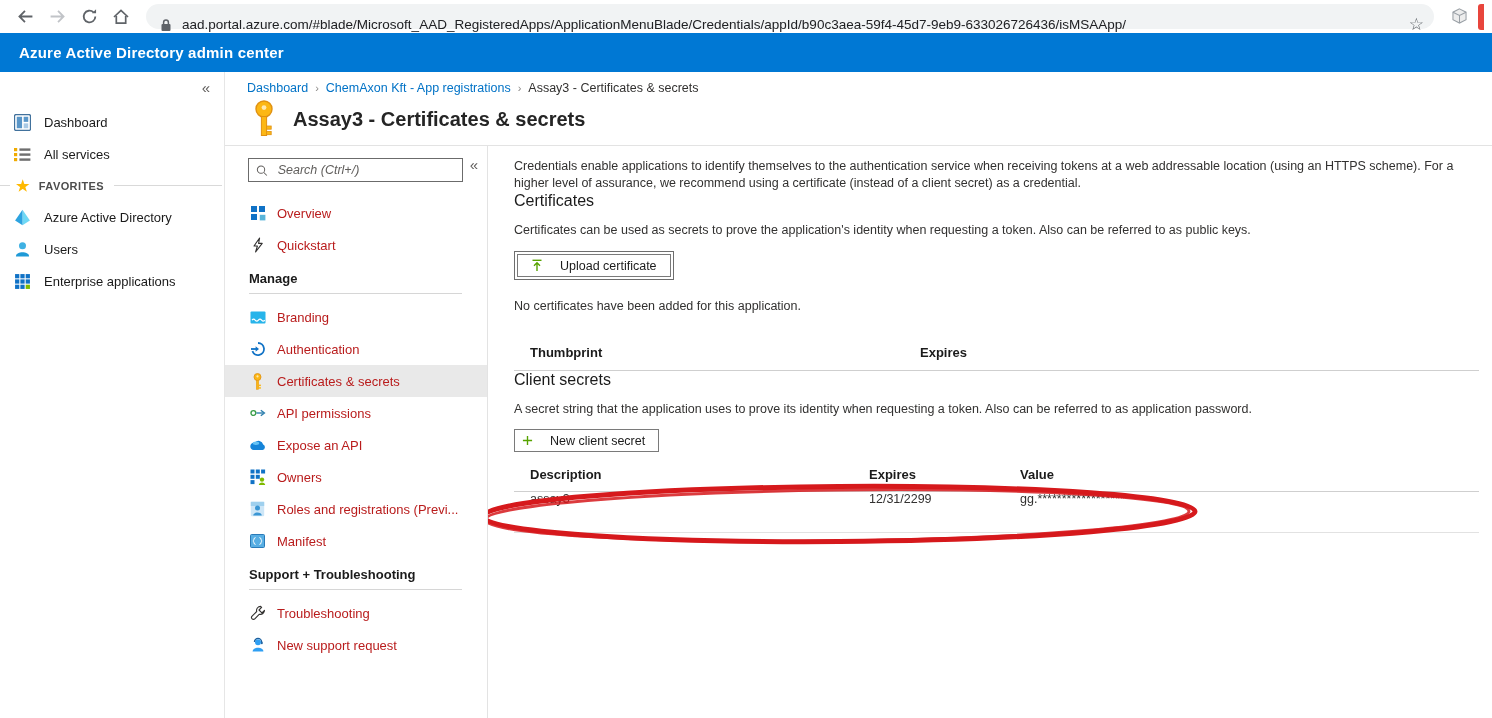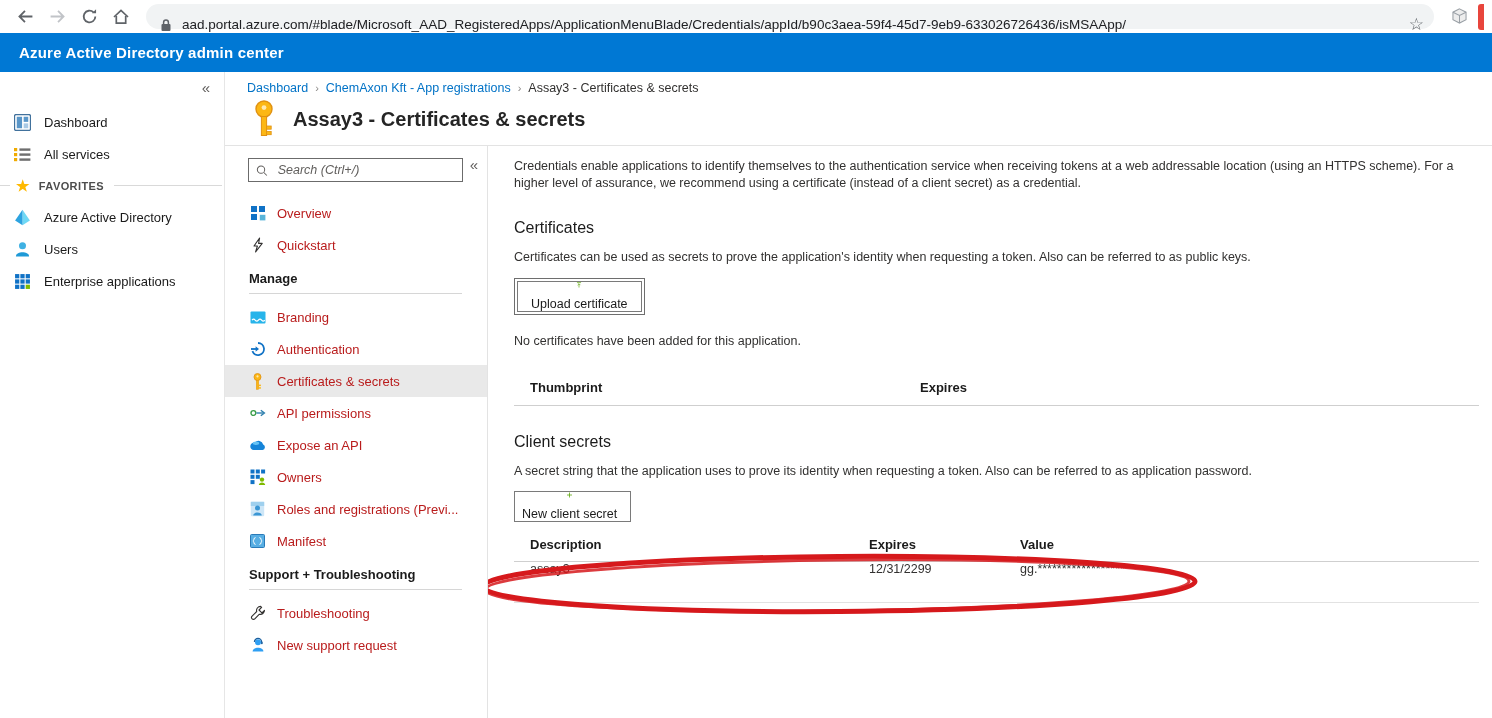--- a/index.html
+++ b/index.html
@@ -58,24 +58,24 @@
   .menu-list { margin-top:15px; }
   .menu-item { height:32px; display:flex; align-items:center; gap:11px; padding-left:24px; font-size:13px; color:#b91c1c; cursor:pointer; }
   .menu-item.selected { background:#e9e9e9; }
   .menu-item .ic { width:17px; display:flex; justify-content:center; flex-shrink:0; }
   .menu-group { margin:10px 25px 2px 24px; font-size:13px; font-weight:600; color:#1b1b1b; }
   .menu-group-line { height:1px; background:#d6d6d6; margin:7px 25px 7px 24px; }
 
   
   .content { flex:1; min-width:0; padding:12px 13px 0 26px; position:relative; overflow:hidden; }
   .intro { font-size:12.5px; line-height:17px; color:#323130; }
-  .section-h { font-size:16px; font-weight:400; color:#1b1b1b; margin-top:27px; }
+  .section-h { font-size:16px; font-weight:400; color:#1b1b1b; }
   .section-p { font-size:12.5px; margin-top:13px; color:#323130; }
-  .btn { display:inline-flex; align-items:center; gap:9px; background:#fff; border:1px solid #7a7a7a;
-         height:31px; padding:0 13px; font-size:12.5px; color:#1b1b1b; font-family:inherit; cursor:pointer;flex-direction:column; }
+  .btn { display:inline-flex; align-items:center; gap:17px; background:#fff; border:1px solid #7a7a7a;
+         height:23px; padding:0 13px; font-size:12.5px; color:#1b1b1b; font-family:inherit; cursor:pointer; }
   .btn-upload { margin:17px 0 0 3px; box-shadow:0 0 0 2px #fff, 0 0 0 3px #6e6e6e; }
   .btn-new { margin-top:13px;padding-left:7px; }
   .empty-text { font-size:12.5px; margin-top:22px; color:#323130; }
   .tbl-head { display:flex; font-size:13px; font-weight:600; color:#1b1b1b; margin-top:32px; }
   .tbl-rule { height:1px; background:#cfcfcf; margin-top:10px; }
   .c1 { width:406px; padding-left:16px; } .c2 { width:290px; } .c3 { flex:1; }
   .s1 { width:355px; padding-left:16px; } .s2 { width:151px; } .s3 { flex:1; }
   .secrets-head { margin-top:15px; }
   .secret-row-wrap { position:relative; }
   .secret-row { display:flex; align-items:flex-start; height:41px; font-size:12.5px; color:#323130; border-bottom:1px solid #e2e2e2; cursor:default; }

